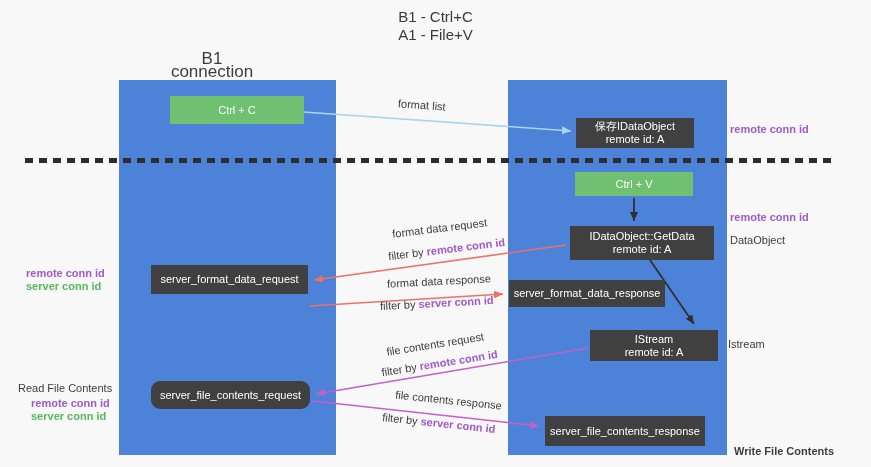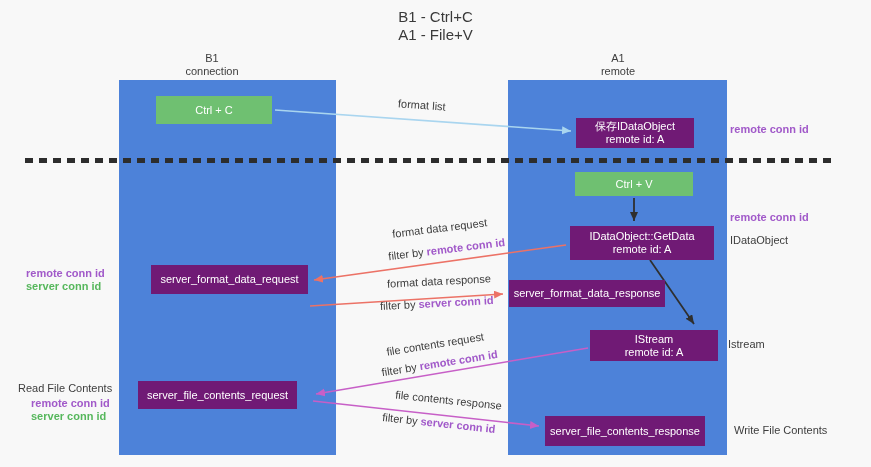--- a/index.html
+++ b/index.html
@@ -4,25 +4,25 @@
 <style>
   html,body { margin:0; padding:0; }
   .canvas {
     position:relative; width:871px; height:467px;
     background:#f8f8f8; overflow:hidden;
     font-family:"Liberation Sans", sans-serif; color:#3d3d3d;
   }
   .title { position:absolute; left:0; right:0; top:8px; text-align:center;
            font-size:15px; line-height:18px; color:#3a3a3a; }
   .col-header { position:absolute; width:120px; text-align:center;
-                font-size:11px; line-height:13px; color:#3d3d3d; }
+                font-size:17px; line-height:13px; color:#3d3d3d; }
   .lifeline { position:absolute; top:80px; height:375px; background:#4d82d9; }
   .node { position:absolute; display:flex; align-items:center; justify-content:center;
           text-align:center; color:#ffffff; font-size:11px; line-height:13px; }
-  .orange { background:#701a75; }
+  .orange { background:#404040; }
   .green  { background:#6fc071; }
   .lbl { position:absolute; font-size:11px; line-height:13px;
          color:#3d3d3d; white-space:nowrap; }
   .purple { color:#a159c9; font-weight:bold; }
   .greentx { color:#56b75c; font-weight:bold; }
   .dashed-sep { position:absolute; left:25px; top:158px; width:807px; height:5px;
     background:repeating-linear-gradient(90deg,#2d2d2d 0 8px,rgba(0,0,0,0) 8px 14px);
     z-index:5; }
   svg.arrows { position:absolute; left:0; top:0; z-index:4; }
   .node, .lbl { z-index:6; }
@@ -34,24 +34,20 @@
 <div class="canvas">
 
   <div class="title">
     <div>B1 - Ctrl+C</div>
     <div>A1 - File+V</div>
   </div>
 
   <div class="col-header" style="left:152px; top:52px;">
     <div>B1</div>
     <div>connection</div>
-  </div>
-  <div class="col-header" style="left:558px; top:52px;">
-    <div>A1</div>
-    <div>remote</div>
   </div>
 
   <div class="lifeline" style="left:119px; width:217px;"></div>
   <div class="lifeline" style="left:508px; width:219px;"></div>
 
   <div class="dashed-sep"></div>
 
   <svg class="arrows" width="871" height="467">
     <defs>
       <marker id="m-blue" markerWidth="12" markerHeight="10" refX="9" refY="4" orient="auto" markerUnits="userSpaceOnUse">
@@ -69,21 +65,21 @@
     </defs>
     <line x1="275" y1="110" x2="571" y2="131" stroke="#a9d5ef" stroke-width="1.6" marker-end="url(#m-blue)"></line>
     <line x1="634" y1="198" x2="634" y2="221" stroke="#2f2f2f" stroke-width="1.8" marker-end="url(#m-black)"></line>
     <line x1="650" y1="260" x2="694" y2="324" stroke="#2f2f2f" stroke-width="1.8" marker-end="url(#m-black)"></line>
     <line x1="566" y1="245" x2="314" y2="280" stroke="#ec7266" stroke-width="1.6" marker-end="url(#m-salmon)"></line>
     <line x1="310" y1="306" x2="503" y2="294" stroke="#ec7266" stroke-width="1.6" marker-end="url(#m-salmon)"></line>
     <line x1="588" y1="348" x2="316" y2="394" stroke="#c75fc7" stroke-width="1.6" marker-end="url(#m-magenta)"></line>
     <line x1="313" y1="401" x2="539" y2="426" stroke="#c75fc7" stroke-width="1.6" marker-end="url(#m-magenta)"></line>
   </svg>
 
-  <div class="node green" style="left:156px; top:96px; width:116px; height:28px;">
+  <div class="node green" style="left:170px; top:96px; width:134px; height:28px;">
     <span>Ctrl + C</span>
   </div>
 
   <div class="node orange" style="left:576px; top:118px; width:118px; height:30px;">
     <div>
       <div>保存IDataObject</div>
       <div>remote id: A</div>
     </div>
   </div>
 
@@ -106,21 +102,21 @@
     <span>server_format_data_response</span>
   </div>
 
   <div class="node orange" style="left:590px; top:330px; width:128px; height:31px;">
     <div>
       <div>IStream</div>
       <div>remote id: A</div>
     </div>
   </div>
 
-  <div class="node orange" style="left:138px; top:381px; width:159px; height:28px;">
+  <div class="node orange" style="left:151px; top:381px; width:159px; height:28px;border-radius:9px;">
     <span>server_file_contents_request</span>
   </div>
 
   <div class="node orange" style="left:545px; top:416px; width:160px; height:30px;">
     <span>server_file_contents_response</span>
   </div>
 
   <div class="lbl" style="left:398px; top:99px; transform:rotate(4deg);">format list</div>
 
   <div class="lbl" style="left:392px; top:222px; transform:rotate(-7deg);">format data request</div>
@@ -130,23 +126,23 @@
   <div class="lbl" style="left:380px; top:297px; transform:rotate(-3deg);"><span>filter by </span><span class="purple">server conn id</span></div>
 
   <div class="lbl" style="left:386px; top:338px; transform:rotate(-9deg);">file contents request</div>
   <div class="lbl" style="left:381px; top:357px; transform:rotate(-9deg);"><span>filter by </span><span class="purple">remote conn id</span></div>
 
   <div class="lbl" style="left:395px; top:394px; transform:rotate(6deg);">file contents response</div>
   <div class="lbl" style="left:382px; top:417px; transform:rotate(6deg);"><span>filter by </span><span class="purple">server conn id</span></div>
 
   <div class="lbl purple" style="left:730px; top:123px;">remote conn id</div>
   <div class="lbl purple" style="left:730px; top:211px;">remote conn id</div>
-  <div class="lbl" style="left:730px; top:234px;">IDataObject</div>
+  <div class="lbl" style="left:730px; top:234px;">DataObject</div>
   <div class="lbl" style="left:728px; top:338px;">Istream</div>
-  <div class="lbl" style="left:734px; top:424px;">Write File Contents</div>
+  <div class="lbl" style="left:734px; top:445px;font-weight:bold;">Write File Contents</div>
 
   <div class="lbl purple" style="left:26px; top:267px;">remote conn id</div>
   <div class="lbl greentx" style="left:26px; top:280px;">server conn id</div>
   <div class="lbl" style="left:18px; top:382px;">Read File Contents</div>
   <div class="lbl purple" style="left:31px; top:397px;">remote conn id</div>
   <div class="lbl greentx" style="left:31px; top:410px;">server conn id</div>
 
 </div>
 
 </body></html>

